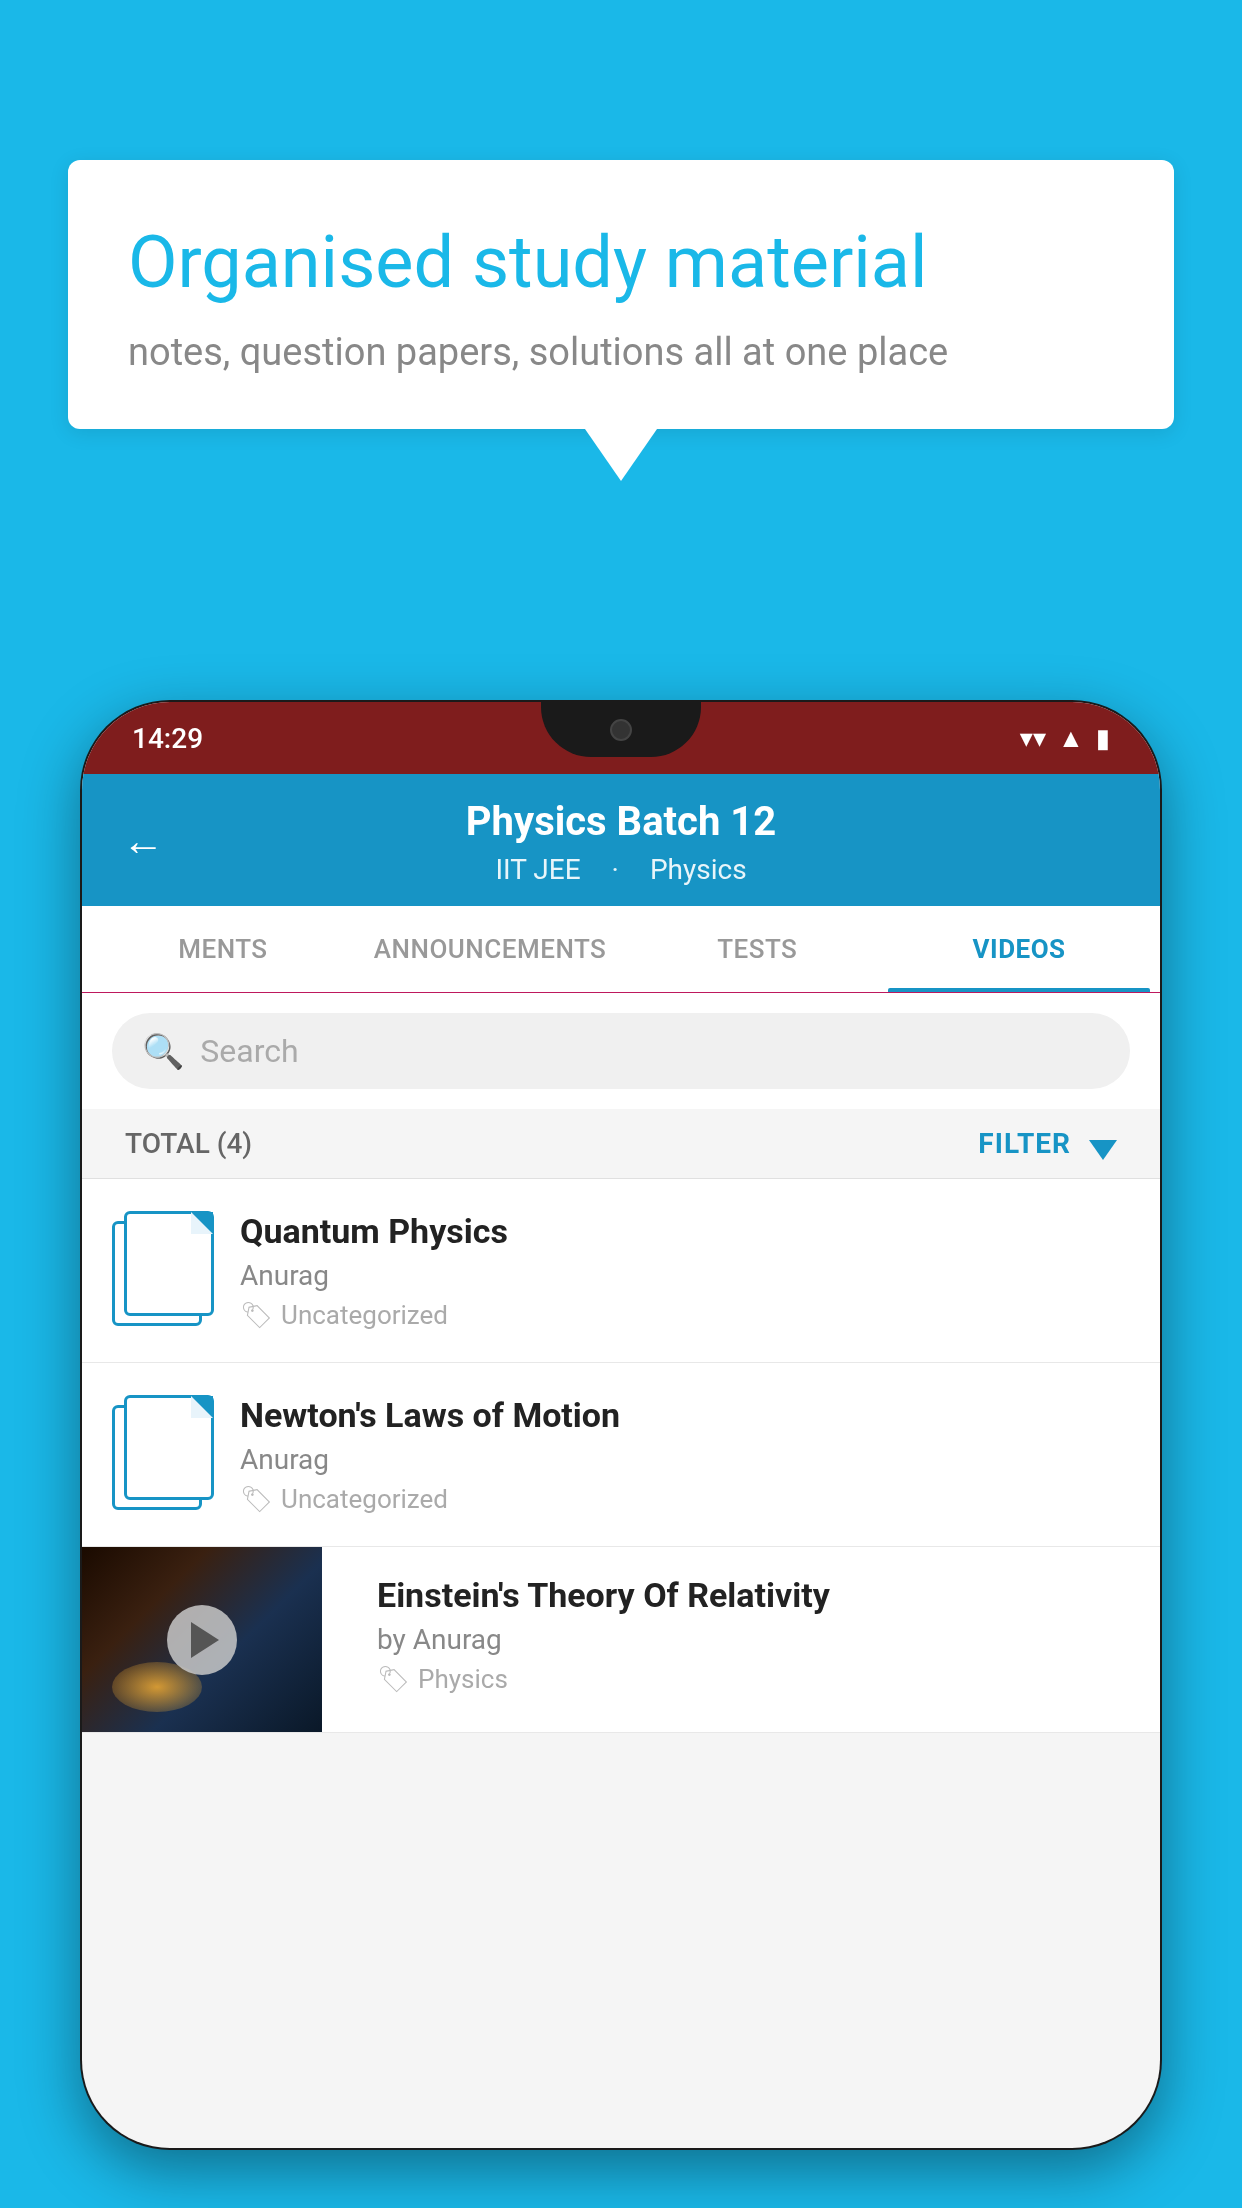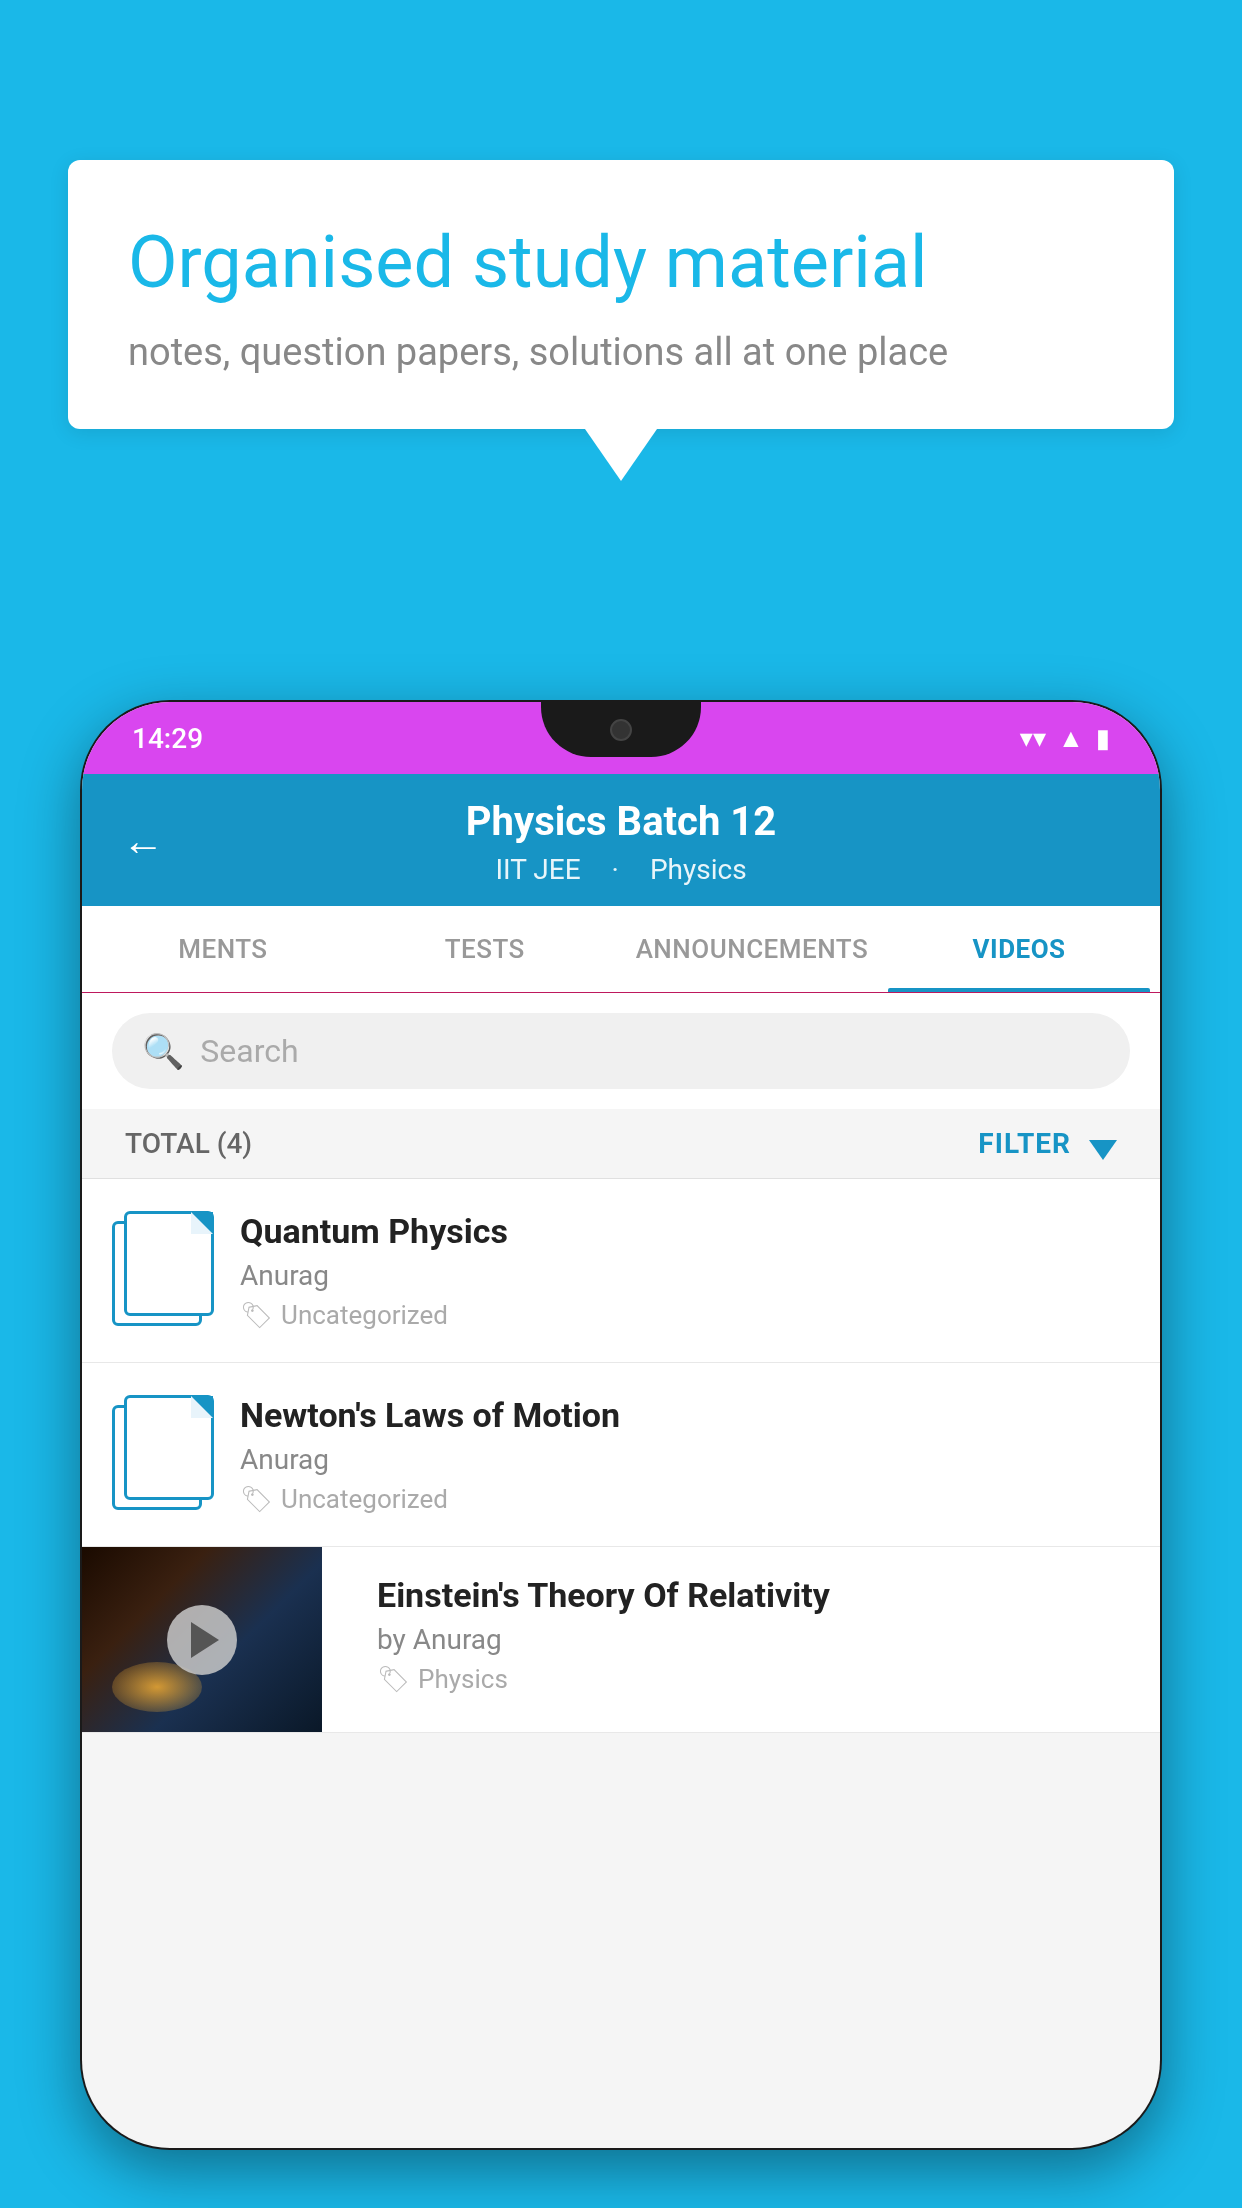--- a/index.html
+++ b/index.html
@@ -74,21 +74,21 @@
       left: 2px;
       right: 2px;
       bottom: 2px;
       border-radius: 88px;
       overflow: hidden;
       background: #f5f5f5;
     }
 
     
     .status-bar {
-      background: #d946ef;
+      background: #7f1d1d;
       height: 72px;
       display: flex;
       align-items: center;
       justify-content: space-between;
       padding: 0 50px;
       position: relative;
     }
 
     .status-time {
       color: white;
@@ -456,24 +456,24 @@
         <span>·</span>
         <span>Physics</span>
       </div>
     </div>
 
     <div class="tab-bar">
       <div class="tab-item">
         <span>MENTS</span>
       </div>
       <div class="tab-item">
+        <span>ANNOUNCEMENTS</span>
+      </div>
+      <div class="tab-item">
         <span>TESTS</span>
-      </div>
-      <div class="tab-item">
-        <span>ANNOUNCEMENTS</span>
       </div>
       <div class="tab-item active">
         <span>VIDEOS</span>
       </div>
     </div>
 
     <div class="search-container">
       <div class="search-bar">
         <span class="search-icon-svg">🔍</span>
         <span class="search-text">Search</span>

